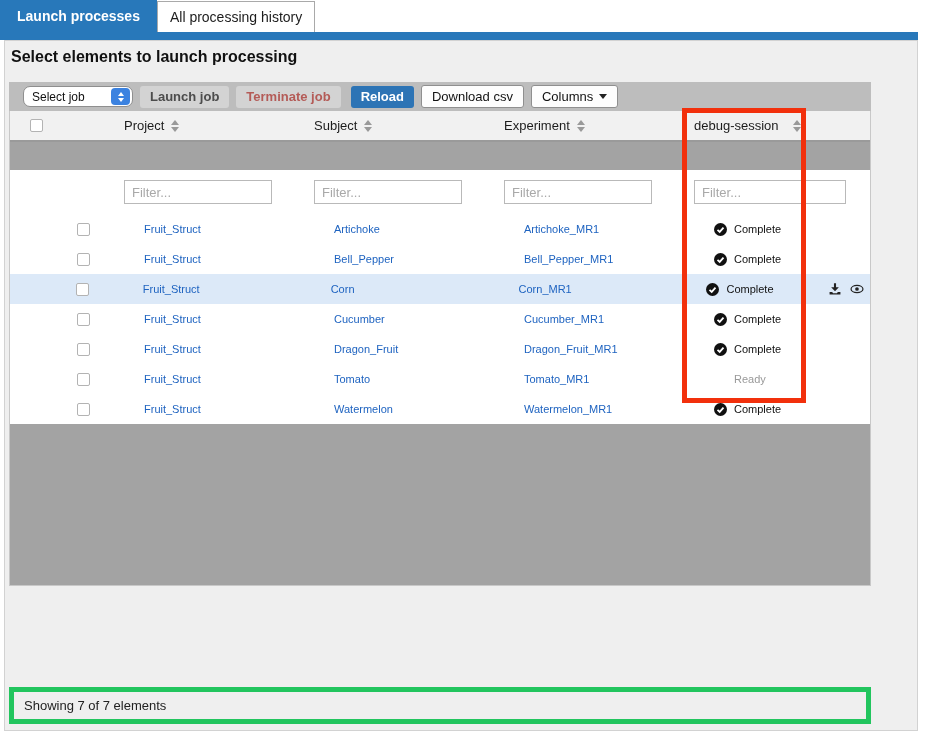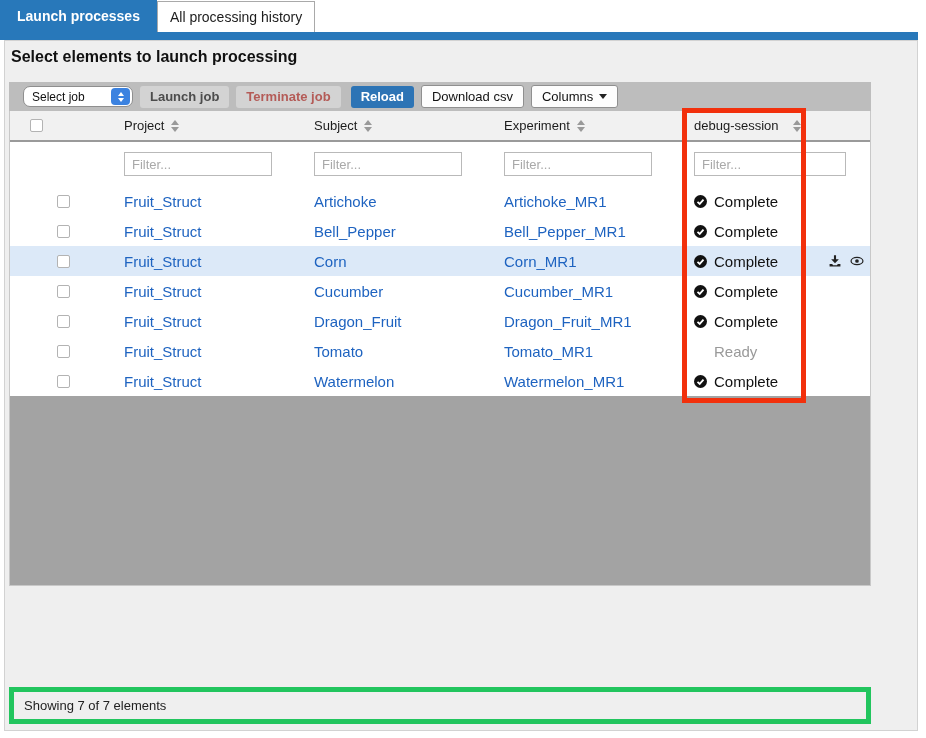--- a/index.html
+++ b/index.html
@@ -27,22 +27,22 @@
   .btn { font-family:inherit; font-size:13px; height:22px; padding:0 10px; border-radius:3px; border:none; cursor:pointer; }
   .btn-disabled { background:#d3d3d3; color:#4c4c4c; font-weight:bold; cursor:default; }
   .btn-danger { color:#b45b57; }
   .btn-primary { background:#2d74b5; color:#fff; font-weight:bold; margin-left:3px; }
   .btn-light { background:#fdfdfd; color:#111; border:1px solid #8f8f8f; height:23px; display:inline-flex; align-items:center; gap:6px; }
   .caret-down { display:inline-block; width:0; height:0; border-left:4px solid transparent; border-right:4px solid transparent; border-top:5px solid #222; }
 
   
   .table { position:absolute; top:70px; left:4px; width:862px; height:475px; background:#a3a3a3; border:1px solid #c8c8c8; border-top:none; }
   .thead { display:flex; align-items:center; height:31px; background:#f1f1f1; border-bottom:2px solid #9a9a9a; font-size:13px; color:#1c1c1c; }
-  .frow  { display:flex; align-items:center; height:44px; background:#fff; }
-  .trow  { display:flex; align-items:center; height:30px; background:#fff; font-size:15px; }
+  .frow  { display:flex; align-items:center; height:44px; background:#fff;margin-top:28px; }
+  .trow  { display:flex; align-items:center; height:30px; background:#fff; font-size:11px;padding-left:20px; }
   .trow.highlight { background:#dce9f8; }
 
   .c-check { width:107px; display:flex; align-items:center; }
   .c-proj, .c-subj, .c-exp { width:190px; display:flex; align-items:center; padding-left:7px; }
   .c-status { width:130px; display:flex; align-items:center; padding-left:7px; gap:7px; }
   .c-actions { flex:1; display:flex; align-items:center; justify-content:flex-end; gap:8px; padding-right:6px; }
 
   .thead .c-check { padding-left:20px; }
   .trow  .c-check { justify-content:center; }
 

